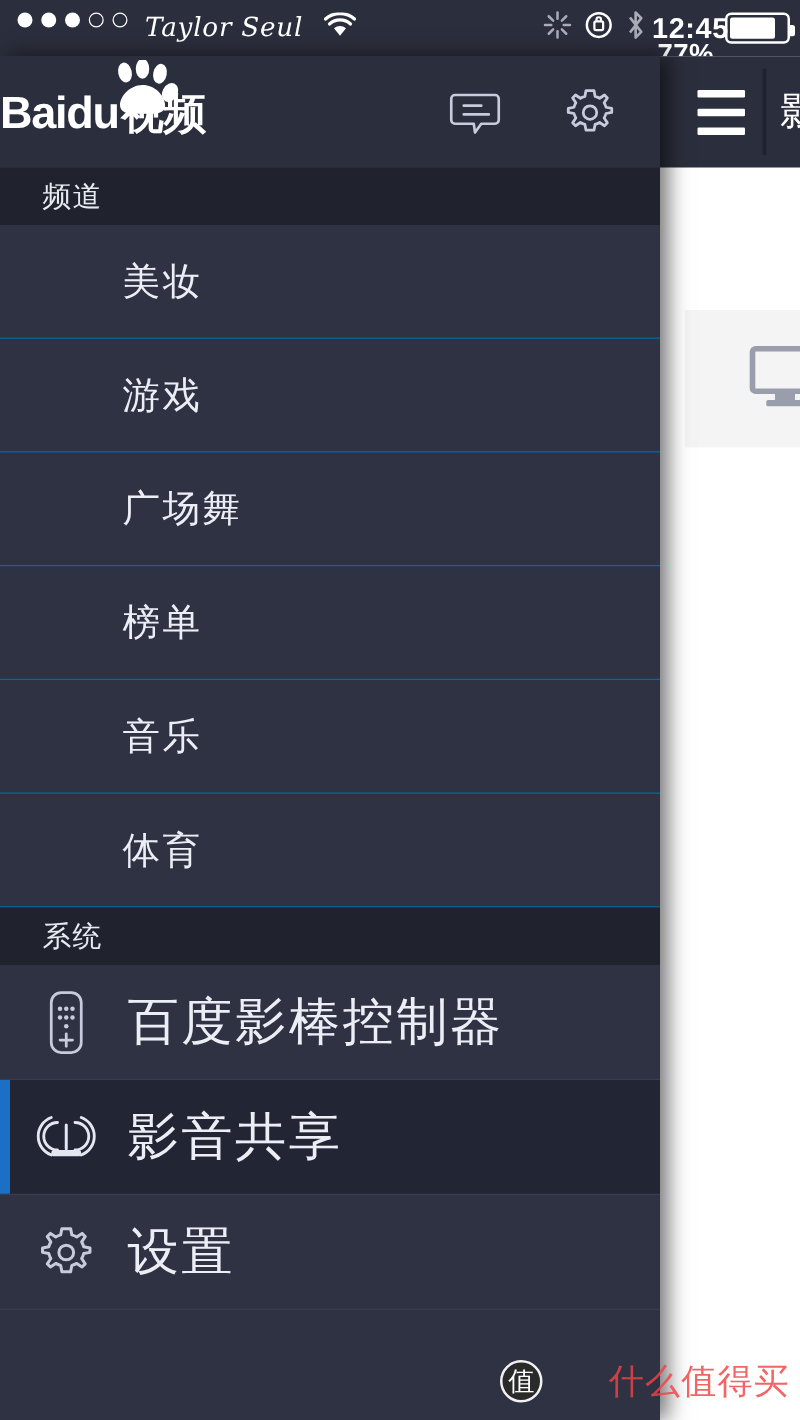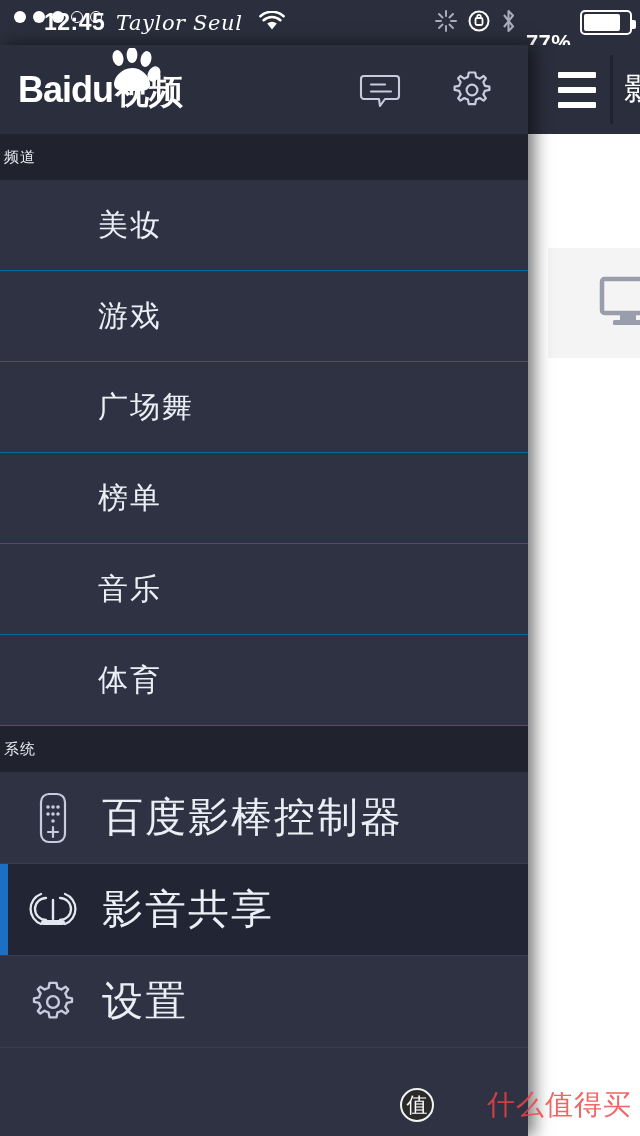--- a/index.html
+++ b/index.html
@@ -18,55 +18,55 @@
     display:flex; align-items:center;
   }
   .sb-left{ display:flex; align-items:flex-start; gap:10px; padding-left:14px; }
   .dots{ display:flex; gap:7px; align-items:center; }
   .dot{ width:12px; height:12px; border-radius:50%; }
   .dot.f{ background:#ffffff; }
   .dot.e{ background:transparent; border:1.7px solid #ffffff; }
   .carrier{ font-family:"DejaVu Serif",serif; font-style:italic; font-size:21px; letter-spacing:.6px; margin-left:4px;}
   .wifi{ margin-left:6px; }
   .sb-time{
-    position:absolute; left:0; width:583px; text-align:left;
-    font-size:23px; font-weight:bold; letter-spacing:.5px;padding-left:44px;
+    position:absolute; left:0; width:583px; text-align:right;
+    font-size:23px; font-weight:bold; letter-spacing:.5px;
   }
   .sb-right{ position:absolute; right:8px; display:flex; align-items:center; gap:9px;}
   .batt-pct{ font-size:22px; font-weight:bold; letter-spacing:.3px;margin-top:40px; }
   .batt{ position:relative; width:52px; height:25px; border:2px solid #fff; border-radius:5px; }
   .batt-fill{ position:absolute; left:2px; top:2px; bottom:2px; width:36px; background:#fff; border-radius:2px;}
   .batt-nub{ position:absolute; right:-6px; top:8px; width:4px; height:9px; background:#fff; border-radius:0 2px 2px 0;}
 
   
   .drawer{
     position:absolute; top:45px; left:0; width:528px; height:1091px;
     background:#2e3243;
     box-shadow: 6px 0 16px rgba(0,0,0,.55);
     z-index:5;
   }
   .drawer-header{
     height:89px; display:flex; align-items:center;
     background:#2b2e3c;
     position:relative;
   }
-  .logo{ display:flex; align-items:flex-end; margin-left:18px; position:relative; }
+  .logo{ display:flex; align-items:flex-end; position:relative; }
   .logo-text{
     color:#fff; font-size:36px; font-weight:bold; letter-spacing:-1px;
     line-height:1; font-family:"Liberation Sans",sans-serif;
   }
   .logo-cn{ color:#fff; font-size:34px; font-weight:bold; line-height:1; margin-left:2px;}
   .paw{ position:absolute; left:84px; top:-24px; width:60px; height:44px; }
   .hdr-icons{ position:absolute; right:34px; display:flex; align-items:center; gap:48px;}
   .hdr-btn{ width:44px; height:44px; display:flex; align-items:center; justify-content:center; cursor:pointer;}
 
   .section{
     height:46px; background:#20232e;
     display:flex; align-items:center;
-    color:#e8eaf2; font-size:15px; padding-left:4px;
+    color:#e8eaf2; font-size:23px; padding-left:34px;
     letter-spacing:1px;
   }
   .chan-item{
     height:91px; display:flex; align-items:center;
     border-bottom:1px solid #0369a1;
     color:#eceef5; font-size:30px; padding-left:98px;
     letter-spacing:2px; cursor:pointer;
   }
   .chan-item:last-of-type{ border-bottom:none; }
 

